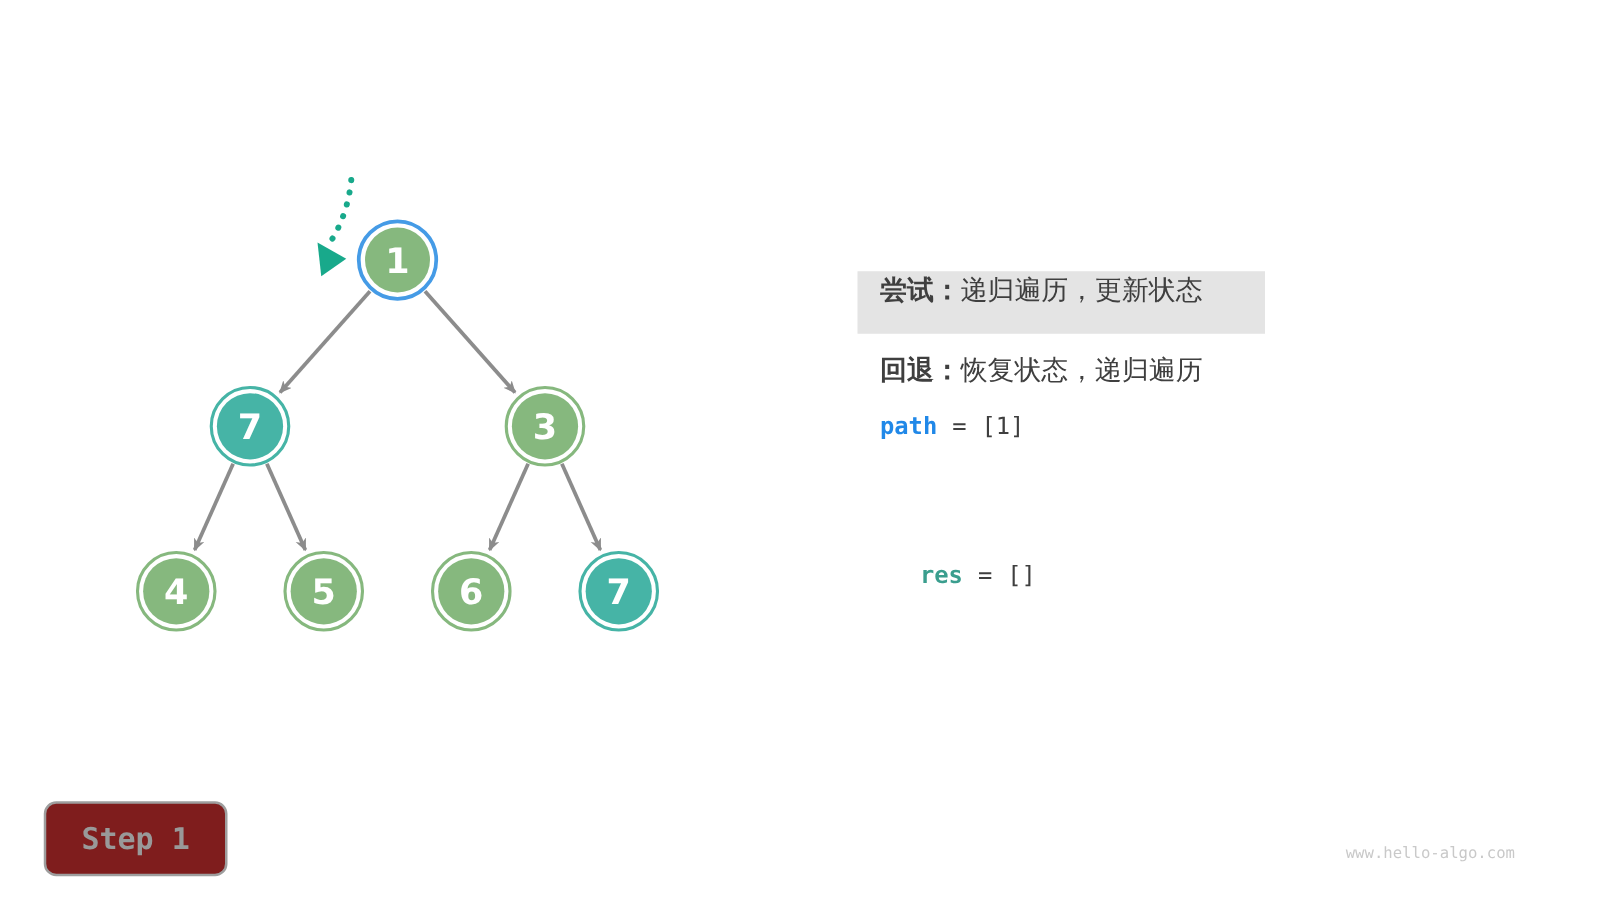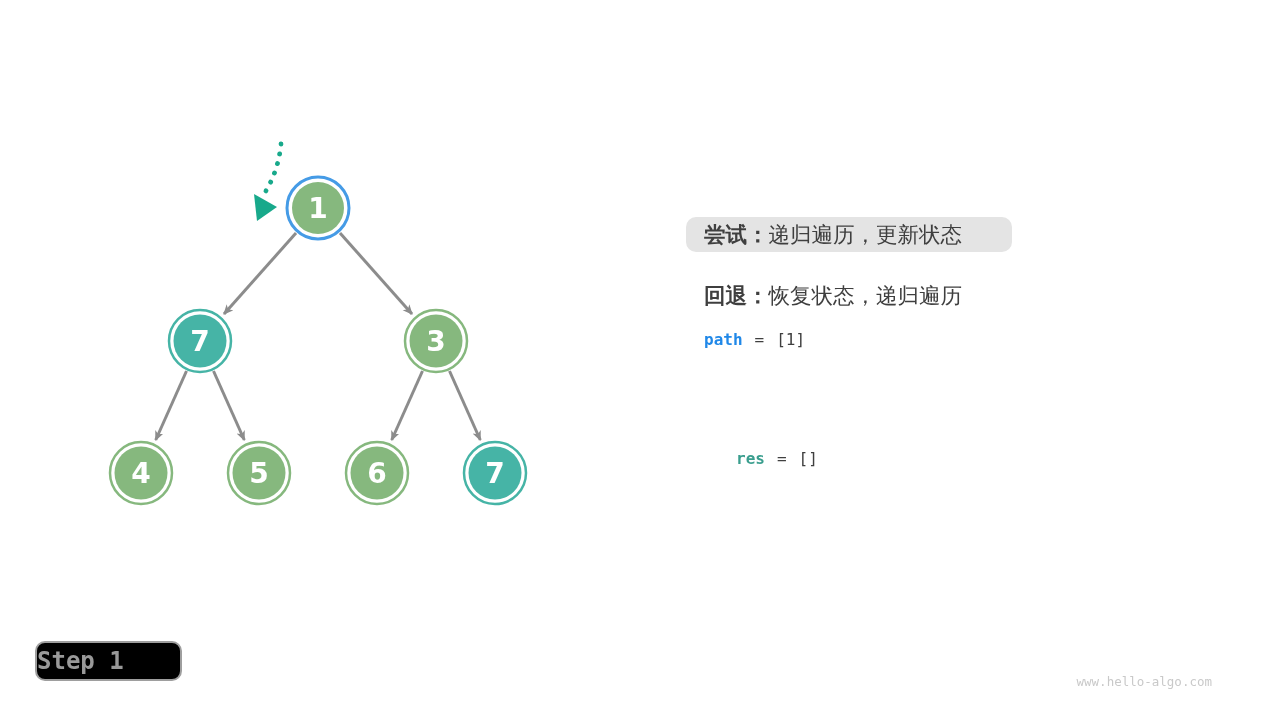--- a/index.html
+++ b/index.html
@@ -32,49 +32,49 @@
   .cn-line{
     position:absolute;
     color:var(--text-dark);
     font-size:21.5px;
     white-space:nowrap;
   }
   .cn-label{font-weight:bold;}
   .try-box{
     position:absolute;
     left:686px;top:217px;
-    width:326px;height:35px;
+    width:326px;height:50px;
     background:var(--highlight-bg);
-    border-radius:10px;
-    display:flex;align-items:center;
+    border-radius:0;
+    display:flex;
     box-sizing:border-box;
     padding-left:18px;
   }
   .try-box .cn-line{position:static;}
   .code-line{
     position:absolute;
     font-family:"DejaVu Sans Mono", monospace;
-    font-size:16px;
+    font-size:19px;
     color:var(--text-dark);
     white-space:nowrap;
   }
   .code-var{font-weight:bold;}
   .code-var.path{color:var(--path-blue);}
   .code-var.res{color:var(--res-teal);}
   .code-eq{margin:0 12px;}
   
   .step-badge{
     position:absolute;
     left:35px;top:641px;
-    width:147px;height:40px;
-    background:#000000;
+    width:147px;height:60px;
+    background:#7f1d1d;
     border:2px solid #9e9e9e;
     border-radius:10px;
     box-sizing:border-box;
-    display:flex;align-items:center;justify-content:flex-start;
+    display:flex;align-items:center;justify-content:center;
     font-family:"DejaVu Sans Mono", monospace;
     font-size:24px;font-weight:bold;
     color:var(--step-gray);
   }
   
   .watermark{
     position:absolute;
     right:68px;top:674px;
     font-family:"DejaVu Sans Mono", monospace;
     font-size:12.5px;

